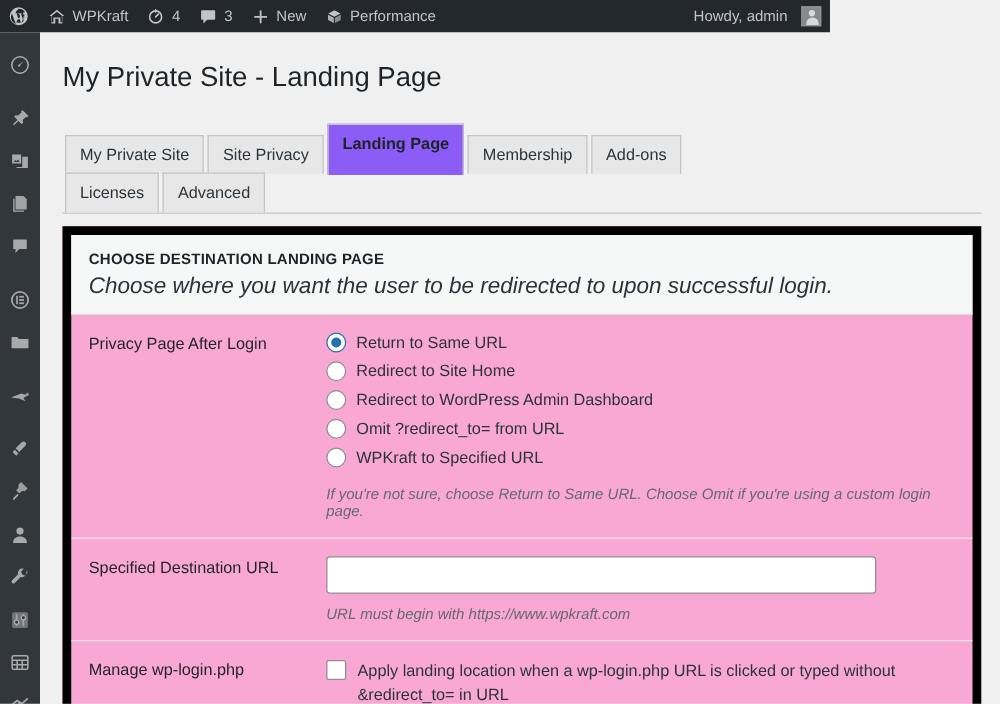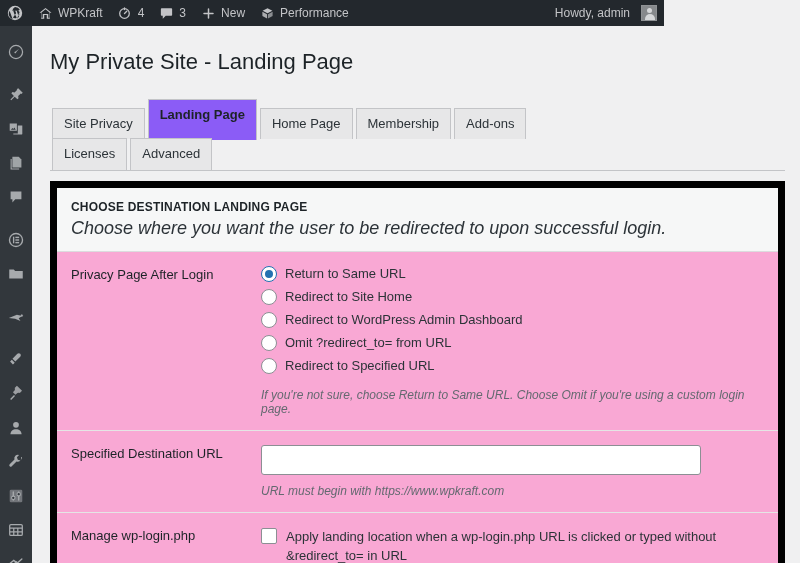--- a/index.html
+++ b/index.html
@@ -373,23 +373,23 @@
   </div>
 
 </div>
 
 <div id="content">
 
   <h1 id="page-title">My Private Site - Landing Page</h1>
 
   <div id="tabs">
     <div class="tab-row row1">
+      <div class="tab">My Private Site</div>
       <div class="tab">Site Privacy</div>
       <div class="tab active">Landing Page</div>
-      <div class="tab">Home Page</div>
       <div class="tab">Membership</div>
       <div class="tab">Add-ons</div>
     </div>
     <div class="tab-row row2">
       <div class="tab">Licenses</div>
       <div class="tab">Advanced</div>
     </div>
   </div>
 
   <div id="panel">
@@ -418,21 +418,21 @@
           <span class="radio-label">Redirect to WordPress Admin Dashboard</span>
         </div>
 
         <div class="radio-item">
           <span class="radio"></span>
           <span class="radio-label">Omit ?redirect_to= from URL</span>
         </div>
 
         <div class="radio-item">
           <span class="radio"></span>
-          <span class="radio-label">Redirect to Specified URL</span>
+          <span class="radio-label">WPKraft to Specified URL</span>
         </div>
 
         <div class="hint">If you're not sure, choose Return to Same URL. Choose Omit if you're using a custom login page.</div>
       </div>
     </div>
 
     <div class="form-row">
       <div class="row-label">Specified Destination URL</div>
       <div class="row-field">
         <input class="text-input" type="text" value="" style="">

